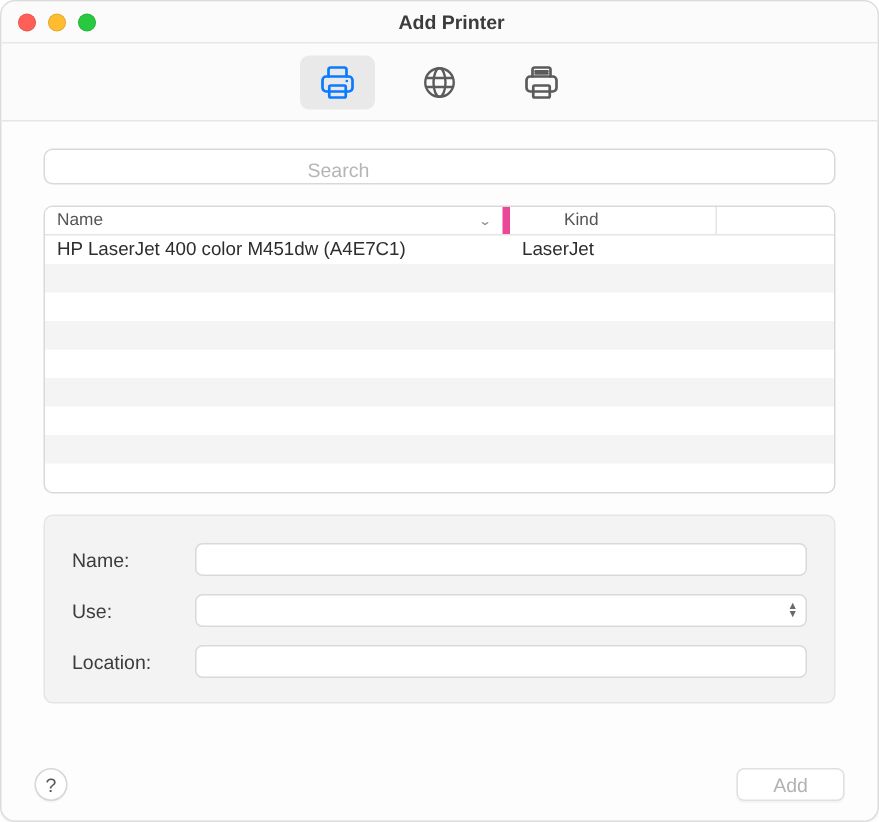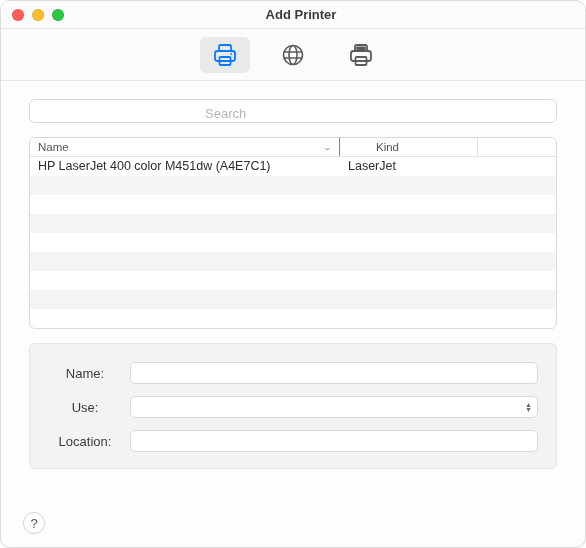--- a/index.html
+++ b/index.html
@@ -109,21 +109,21 @@
     display: flex;
     height: 20px;
     border-bottom: 1px solid #e4e4e4;
     font-size: 11.5px;
     color: #555;
     background: #fff;
   }
   .col-name-h {
     flex: 0 0 310px;
     padding: 3px 8px;
-    border-right: 1px solid #ec4899;
+    border-right: 5px solid #ec4899;
     display: flex; align-items: center; justify-content: space-between;
   }
   .col-kind-h {
     flex: 0 0 110px;
     padding: 3px 8px;
     border-right: 1px solid #e4e4e4;
     display: flex; align-items: center; margin-left: 28px;
   }
   .col-rest-h { flex: 1; }
   .chev {
@@ -160,21 +160,21 @@
   }
   .form-row {
     display: flex;
     align-items: center;
     margin-bottom: 12px;
     gap: 8px;
   }
   .form-row:last-child { margin-bottom: 0; }
   .form-label {
     width: 74px;
-    text-align: center;
+    text-align: left;
     font-size: 13px;
     color: #3c3c3c;
   }
   .form-field {
     flex: 1;
     height: 22px;
     background: #fff;
     border: 1px solid #d9d9d9;
     border-radius: 5px;
   }
@@ -333,15 +333,18 @@
         </div>
       </div>
     </div>
 
   </div>
 
   <div class="footer">
     <div class="help-btn">
       <span>?</span>
     </div>
+    <div class="add-btn">
+      <span>Add</span>
+    </div>
   </div>
 
 </div>
 
 </body></html>

